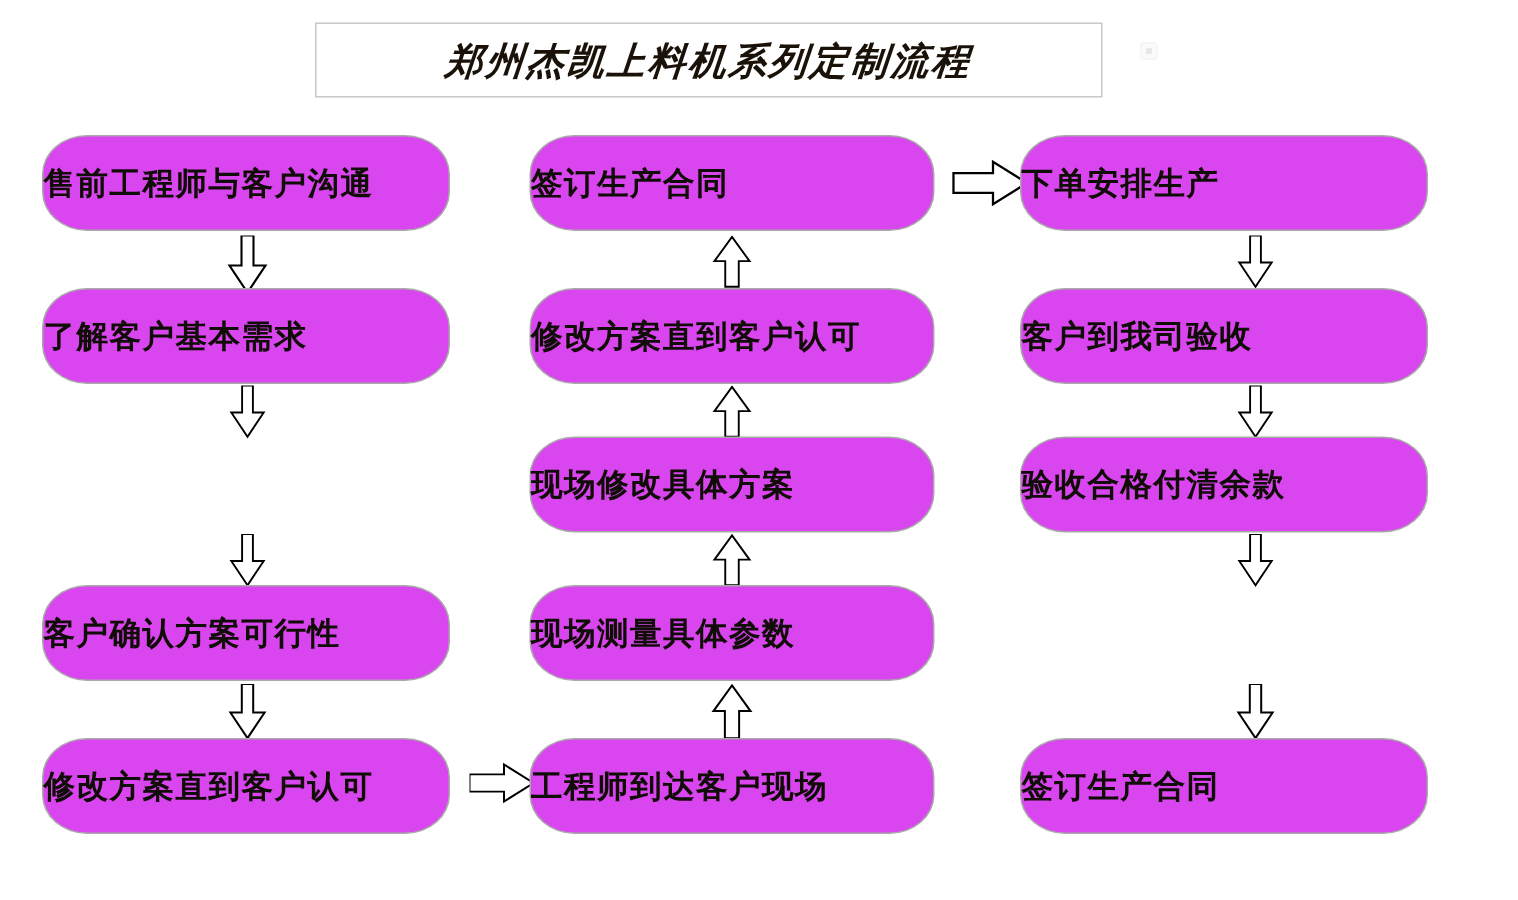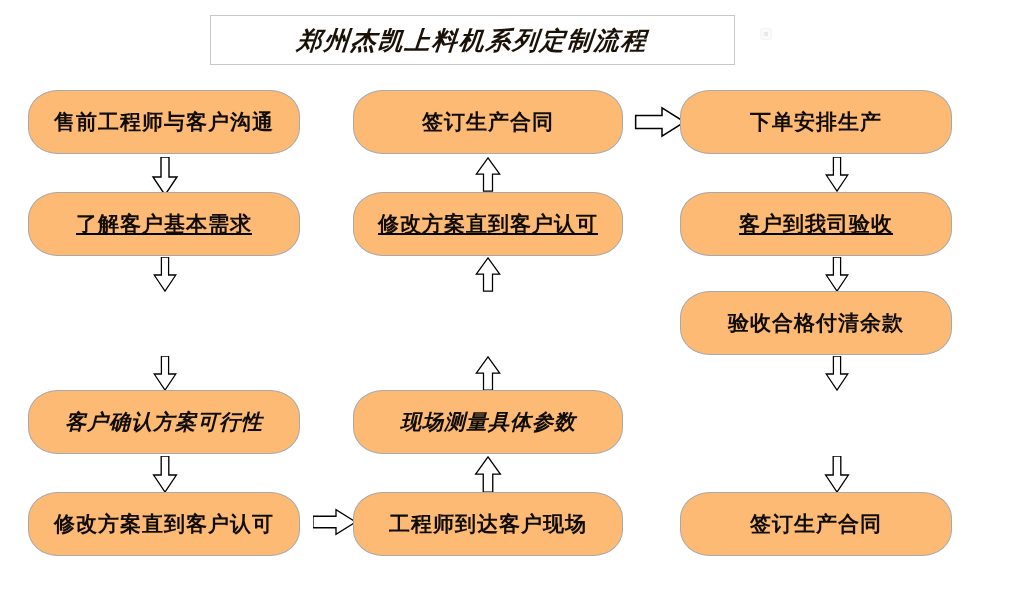--- a/index.html
+++ b/index.html
@@ -63,43 +63,42 @@
     width: 4px;
     height: 4px;
     background: #e8e8e8;
   }
 
   
   .node {
     position: absolute;
     border: 1px solid #a9a9a9;
     border-radius: 30px / 26px;
-    background: #fdba74;
+    background: #d946ef;
     display: flex;
     align-items: center;
-    justify-content: center;
     box-sizing: border-box;
   }
   .node-label {
     font-family: "DejaVu Serif", "Liberation Serif", serif;
     font-size: 21px;
     font-weight: 700;
     color: #100c06;
     white-space: nowrap;
     letter-spacing: 1px;
   }
   .node.c1 { left: 28px;  width: 272px; height: 64px; }
   .node.c2 { left: 353px; width: 270px; height: 64px; }
   .node.c3 { left: 680px; width: 272px; height: 64px; }
 
   
   .r1 { top: 90px; }
-  .r2 { top: 192px; text-decoration: underline; }
+  .r2 { top: 192px; }
   .r3 { top: 291px; }
-  .r4 { top: 390px; font-style: italic; }
+  .r4 { top: 390px; }
   .r5 { top: 492px; }
 
   
   .arrow {
     position: absolute;
   }
   .arrow svg { display: block; }
 
   .arrow-v { width: 30px; height: 40px; }
   .arrow-h { width: 56px; height: 34px; }
@@ -168,20 +167,23 @@
 
   <div class="node c2 r2">
     <span class="node-label">修改方案直到客户认可</span>
   </div>
   <div class="arrow arrow-v" style="left:473px; top:257px;">
     <svg viewBox="0 0 30 40" width="30" height="36">
       <polygon points="15,1 28,19 20,19 20,38 10,38 10,19 2,19" fill="#ffffff" stroke="#000000" stroke-width="1.4"></polygon>
     </svg>
   </div>
 
+  <div class="node c2 r3">
+    <span class="node-label">现场修改具体方案</span>
+  </div>
   <div class="arrow arrow-v" style="left:473px; top:356px;">
     <svg viewBox="0 0 30 40" width="30" height="36">
       <polygon points="15,1 28,19 20,19 20,38 10,38 10,19 2,19" fill="#ffffff" stroke="#000000" stroke-width="1.4"></polygon>
     </svg>
   </div>
 
   <div class="node c2 r4">
     <span class="node-label">现场测量具体参数</span>
   </div>
   <div class="arrow arrow-v" style="left:473px; top:456px;">

